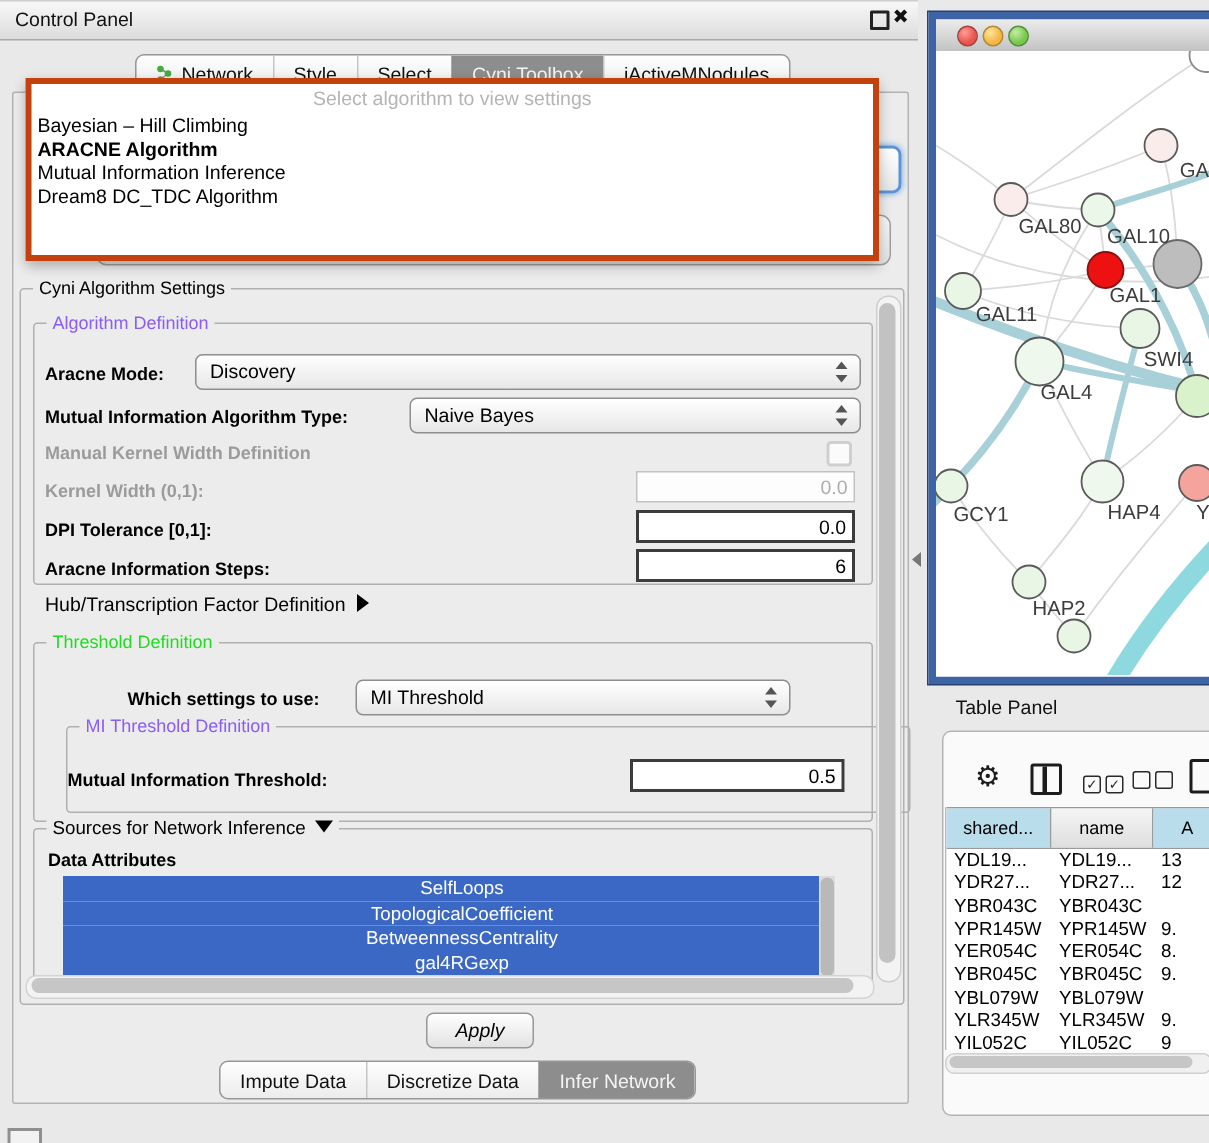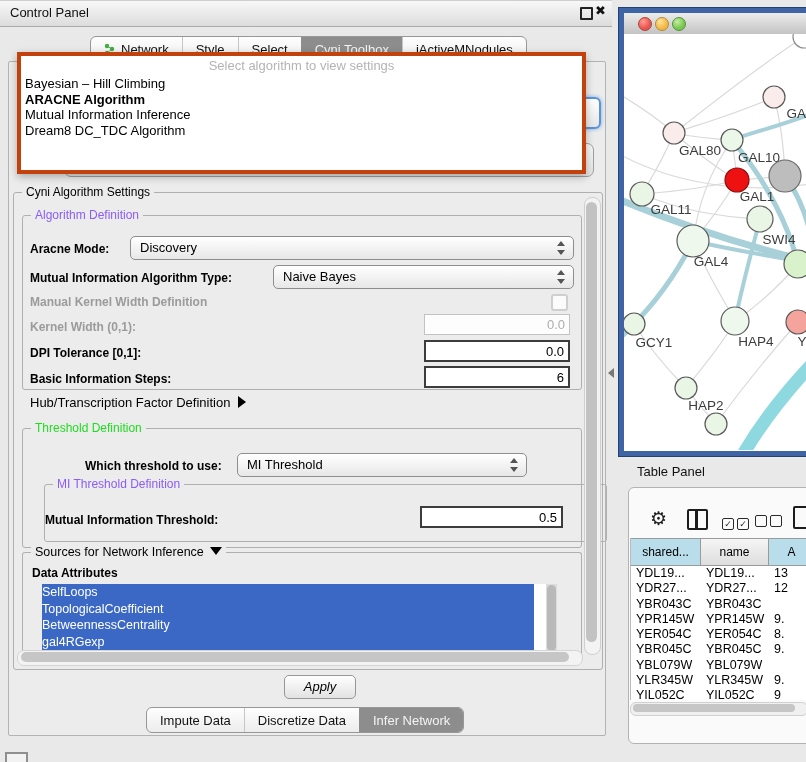--- a/index.html
+++ b/index.html
@@ -57,21 +57,21 @@
 
   .tinput{position:absolute;border:2px solid #3c3c3c;background:#fff;font-size:13px;text-align:right;
     padding:0 4px 0 16px;font-family:inherit;box-sizing:border-box;}
   .tinput.dis{border:1px solid #c2c2c2;color:#adadad;background:#fdfdfd;}
   .checkbox{width:13px;height:13px;border:2px solid #cfcfcf;border-radius:3px;background:#fbfbfb;}
 
   .tri-right{display:inline-block;width:0;height:0;border-top:6px solid transparent;border-bottom:6px solid transparent;border-left:8px solid #000;margin-left:8px;vertical-align:-1px;}
   .tri-down{display:inline-block;width:0;height:0;border-left:6px solid transparent;border-right:6px solid transparent;border-top:8px solid #000;margin-left:6px;vertical-align:1px;}
 
   .attr-list{left:42px;top:584px;width:515px;height:70px;overflow:hidden;background:#fff;}
-  .attr-item{height:16.5px;line-height:16.5px;background:#3b68c5;color:#fff;font-size:12.5px;padding-left:0;width:492px;}
+  .attr-item{height:16.5px;line-height:16.5px;background:#3b68c5;color:#fff;font-size:12.5px;padding-left:20px;width:492px;text-align:center;}
   .attr-scroll{position:absolute;right:0;top:0;width:11px;height:70px;background:#dcdcdc;}
   .attr-thumb{position:absolute;left:1px;top:1px;width:9px;height:66px;background:#b9b9b9;border-radius:5px;}
 
   .vscroll{left:584px;top:197px;width:15px;height:456px;background:#f3f3f3;border:1px solid #cfcfcf;border-radius:8px;}
   .vthumb{position:absolute;left:1px;top:4px;width:11px;height:440px;background:#c2c2c2;border-radius:6px;}
   .hscroll{left:17px;top:650px;width:564px;height:14px;background:#f3f3f3;border:1px solid #d4d4d4;border-radius:7px;}
   .hthumb{position:absolute;left:3px;top:1px;width:548px;height:10px;background:#c6c6c6;border-radius:5px;}
 
   .btn{height:22px;border:1px solid #979797;border-radius:5px;background:linear-gradient(#ffffff,#e2e2e2);
     font-size:13px;color:#000;text-align:center;line-height:21px;}
@@ -182,31 +182,31 @@
   <div class="abs combo" style="left:273px;top:265px;width:299px;">
     <span class="val">Naive Bayes</span>
     <span class="stepper"></span>
   </div>
   <div class="abs lbl dis" style="left:30px;top:295px;">Manual Kernel Width Definition</div>
   <div class="abs checkbox" style="left:551px;top:294px;"></div>
   <div class="abs lbl dis" style="left:30px;top:320px;">Kernel Width (0,1):</div>
   <input class="tinput dis" style="left: 424px; top: 314px; width: 146px; height: 21px;" value="0.0">
   <div class="abs lbl" style="left:30px;top:346px;">DPI Tolerance [0,1]:</div>
   <input class="tinput" style="left: 424px; top: 340px; width: 146px; height: 22px;" value="0.0">
-  <div class="abs lbl" style="left:30px;top:372px;">Basic Information Steps:</div>
+  <div class="abs lbl" style="left:30px;top:372px;">Aracne Information Steps:</div>
   <input class="tinput" style="left: 424px; top: 366px; width: 146px; height: 22px;" value="6">
 
   <div class="abs" style="left:30px;top:395px;font-size:13px;">
     <span>Hub/Transcription Factor Definition</span><span class="tri-right"></span>
   </div>
 
   <div class="abs group" style="left:22px;top:428px;width:558px;height:118px;">
     <span class="legend green">Threshold Definition</span>
   </div>
-  <div class="abs lbl" style="left:85px;top:459px;">Which threshold to use:</div>
+  <div class="abs lbl" style="left:85px;top:459px;">Which settings to use:</div>
   <div class="abs combo" style="left:237px;top:453px;width:288px;">
     <span class="val">MI Threshold</span>
     <span class="stepper"></span>
   </div>
   <div class="abs group" style="left:44px;top:484px;width:532px;height:56px;padding-left:29px;">
     <span class="legend blue">MI Threshold Definition</span>
   </div>
   <div class="abs lbl" style="left:45px;top:513px;">Mutual Information Threshold:</div>
   <input class="tinput" style="left: 420px; top: 506px; width: 143px; height: 22px;" value="0.5">
 

